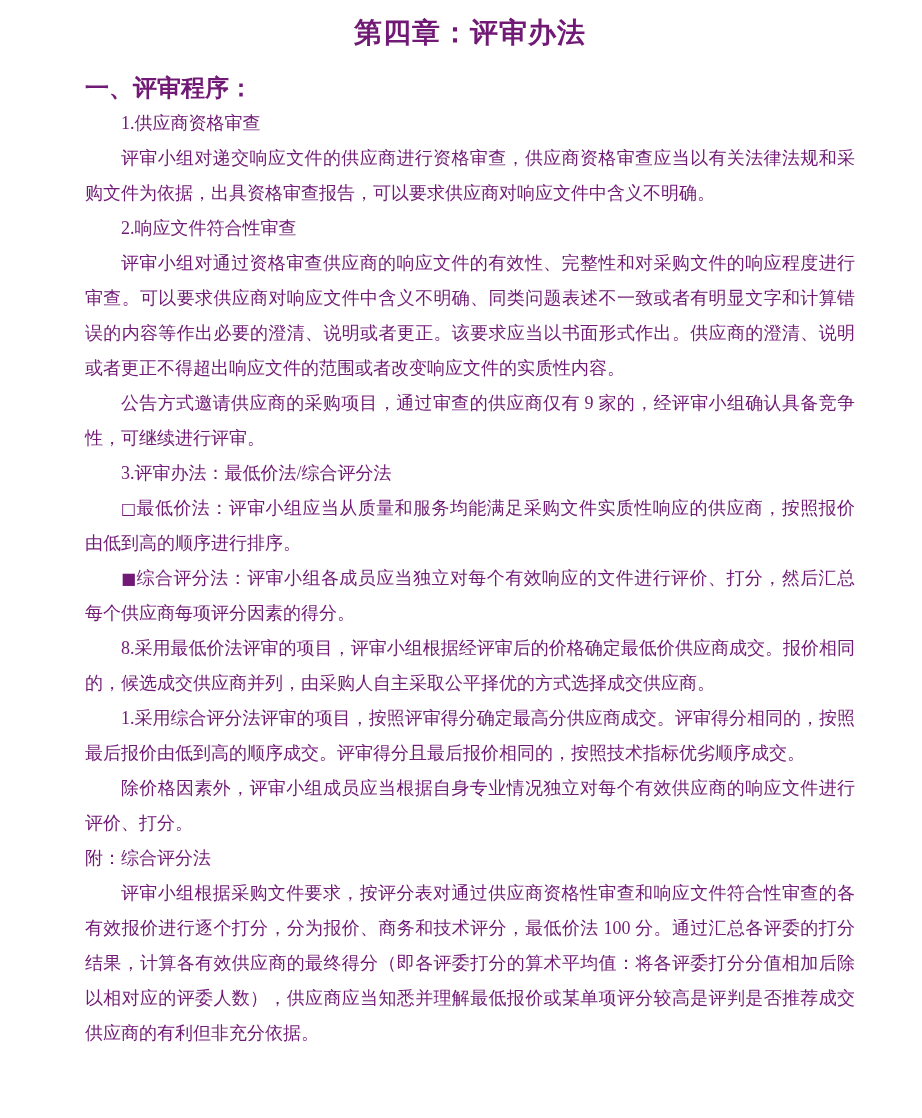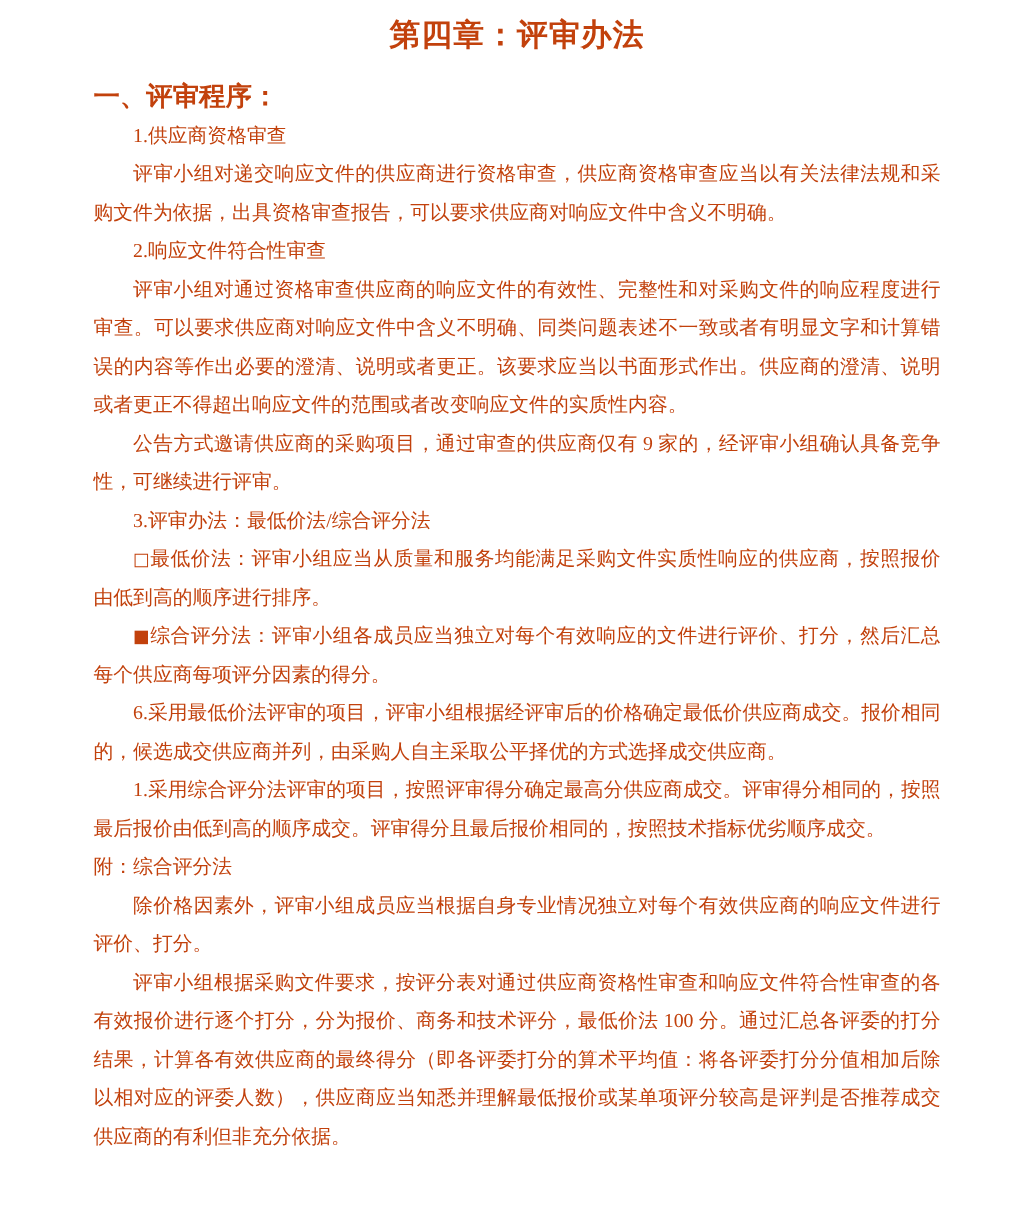--- a/index.html
+++ b/index.html
@@ -3,21 +3,21 @@
 <meta charset="utf-8">
 <style>
   html, body { margin: 0; padding: 0; }
   body { background: #ffffff; }
   .page {
     position: relative;
     width: 922px;
     height: 1118px;
     box-sizing: border-box;
     background: #ffffff;
-    color: #c2410c;
+    color: #701a75;
     font-family: "Liberation Serif", "DejaVu Serif", serif;
     padding: 12px 67px 0 85px;
     overflow: hidden;
   }
   .doc-title {
     margin: 0 0 16px 0;
     text-align: center;
     font-size: 28px;
     font-weight: bold;
     line-height: 42px;
@@ -62,23 +62,23 @@
 
   <p class="body">公告方式邀请供应商的采购项目，通过审查的供应商仅有 9 家的，经评审小组确认具备竞争性，可继续进行评审。</p>
 
   <p class="body mt8">3.评审办法：最低价法/综合评分法</p>
 
   <p class="body mt4"><span class="marker">□</span><span>最低价法：评审小组应当从质量和服务均能满足采购文件实质性响应的供应商，按照报价由低到高的顺序进行排序。</span></p>
 
   <p class="body mt8"><span class="marker">■</span><span>综合评分法：评审小组各成员应当独立对每个有效响应的文件进行评价、打分，然后汇总每个供应商每项评分因素的得分。</span></p>
 
 
-  <p class="body">6.采用最低价法评审的项目，评审小组根据经评审后的价格确定最低价供应商成交。报价相同的，候选成交供应商并列，由采购人自主采取公平择优的方式选择成交供应商。</p>
+  <p class="body">8.采用最低价法评审的项目，评审小组根据经评审后的价格确定最低价供应商成交。报价相同的，候选成交供应商并列，由采购人自主采取公平择优的方式选择成交供应商。</p>
 
   <p class="body">1.采用综合评分法评审的项目，按照评审得分确定最高分供应商成交。评审得分相同的，按照最后报价由低到高的顺序成交。评审得分且最后报价相同的，按照技术指标优劣顺序成交。</p>
 
+  <p class="body">除价格因素外，评审小组成员应当根据自身专业情况独立对每个有效供应商的响应文件进行评价、打分。</p>
+
   <p class="body noindent">附：综合评分法</p>
-
-  <p class="body">除价格因素外，评审小组成员应当根据自身专业情况独立对每个有效供应商的响应文件进行评价、打分。</p>
 
   <p class="body">评审小组根据采购文件要求，按评分表对通过供应商资格性审查和响应文件符合性审查的各有效报价进行逐个打分，分为报价、商务和技术评分，最低价法 100 分。通过汇总各评委的打分结果，计算各有效供应商的最终得分（即各评委打分的算术平均值：将各评委打分分值相加后除以相对应的评委人数），供应商应当知悉并理解最低报价或某单项评分较高是评判是否推荐成交供应商的有利但非充分依据。</p>
 
 </div>
 
 </body></html>

